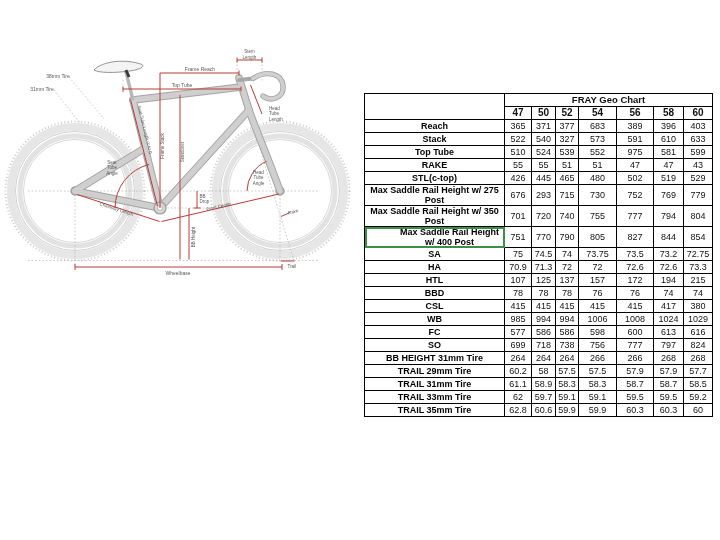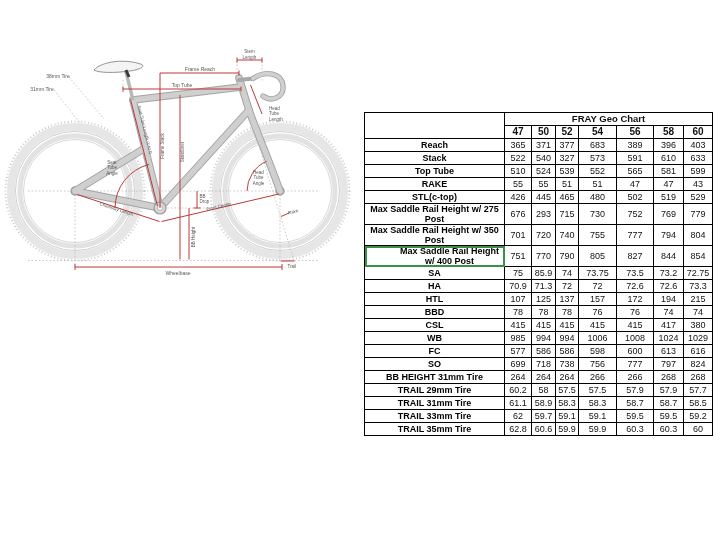--- a/index.html
+++ b/index.html
@@ -10,21 +10,21 @@
   
   #diagram{position:absolute;left:0;top:90;}
   .dot{stroke:#b3b3b3;stroke-width:0.7;stroke-dasharray:1.6 2;fill:none;}
   .red{stroke:#b93c37;stroke-width:1;fill:none;}
   .frame-outline{stroke:#a4a4a4;stroke-width:7.6;fill:none;stroke-linecap:round;stroke-linejoin:round;}
   .frame-fill{stroke:#cfcfcf;stroke-width:5.6;fill:none;stroke-linecap:round;stroke-linejoin:round;}
   .lab{fill:#585858;font-size:5px;font-family:"Liberation Sans",sans-serif;}
   .lab-s{fill:#585858;font-size:4.5px;font-family:"Liberation Sans",sans-serif;}
   
   #geo-table{
-    position:absolute;left:364px;top:112px;width:349px;
+    position:absolute;left:364px;top:93px;width:349px;
     border-collapse:collapse;table-layout:fixed;background:#fff;
   }
   #geo-table td{
     border:1px solid #000;text-align:center;vertical-align:middle;
     font-size:9px;line-height:10px;color:#111;padding:0 2px;height:12px;
     overflow:hidden;
   }
   #geo-table td.title-cell{font-weight:bold;font-size:9.5px;}
   #geo-table td.size-cell{font-weight:bold;font-size:10px;}
   #geo-table td.lbl{font-weight:bold;color:#000;}
@@ -199,21 +199,21 @@
         <td class="val">591</td>
         <td class="val">610</td>
         <td class="val">633</td>
       </tr>
       <tr>
         <td class="lbl">Top Tube</td>
         <td class="val">510</td>
         <td class="val">524</td>
         <td class="val">539</td>
         <td class="val">552</td>
-        <td class="val">565</td>
+        <td class="val">975</td>
         <td class="val">581</td>
         <td class="val">599</td>
       </tr>
       <tr>
         <td class="lbl">RAKE</td>
         <td class="val">55</td>
         <td class="val">55</td>
         <td class="val">51</td>
         <td class="val">51</td>
         <td class="val">47</td>
@@ -256,21 +256,21 @@
         <td class="val">770</td>
         <td class="val">790</td>
         <td class="val">805</td>
         <td class="val">827</td>
         <td class="val">844</td>
         <td class="val">854</td>
       </tr>
       <tr>
         <td class="lbl">SA</td>
         <td class="val">75</td>
-        <td class="val">85.9</td>
+        <td class="val">74.5</td>
         <td class="val">74</td>
         <td class="val">73.75</td>
         <td class="val">73.5</td>
         <td class="val">73.2</td>
         <td class="val">72.75</td>
       </tr>
       <tr>
         <td class="lbl">HA</td>
         <td class="val">70.9</td>
         <td class="val">71.3</td>

